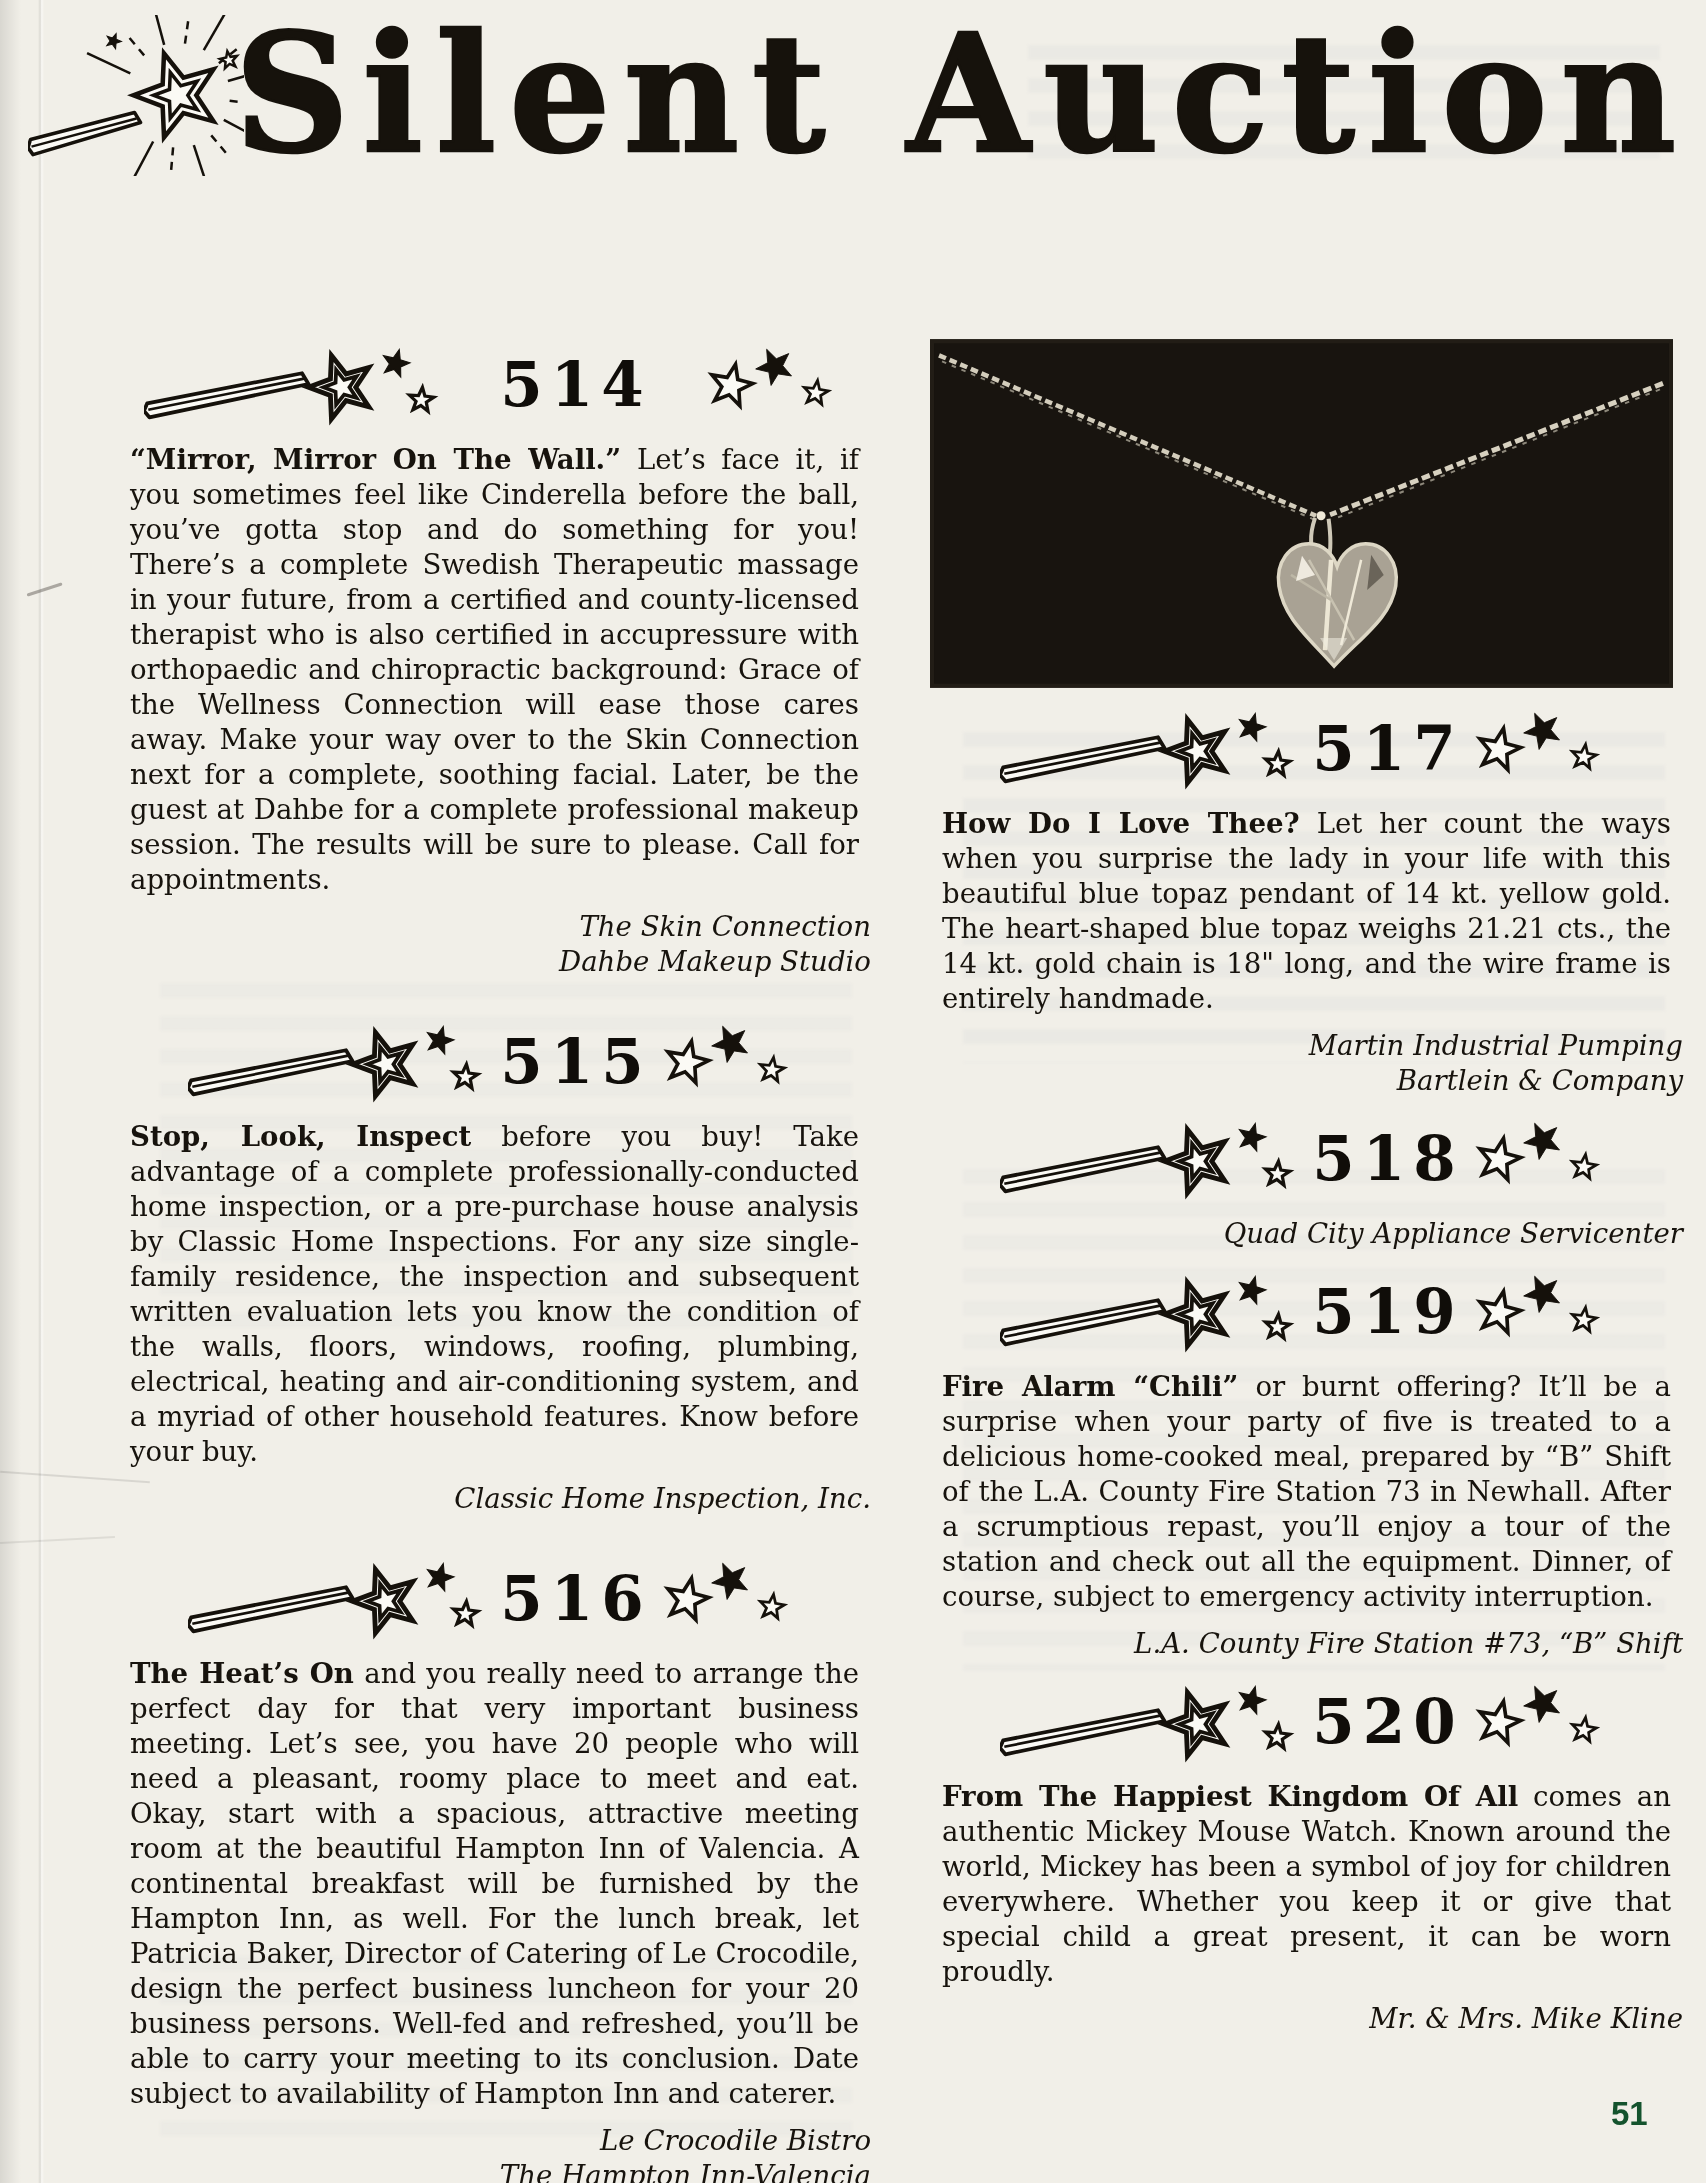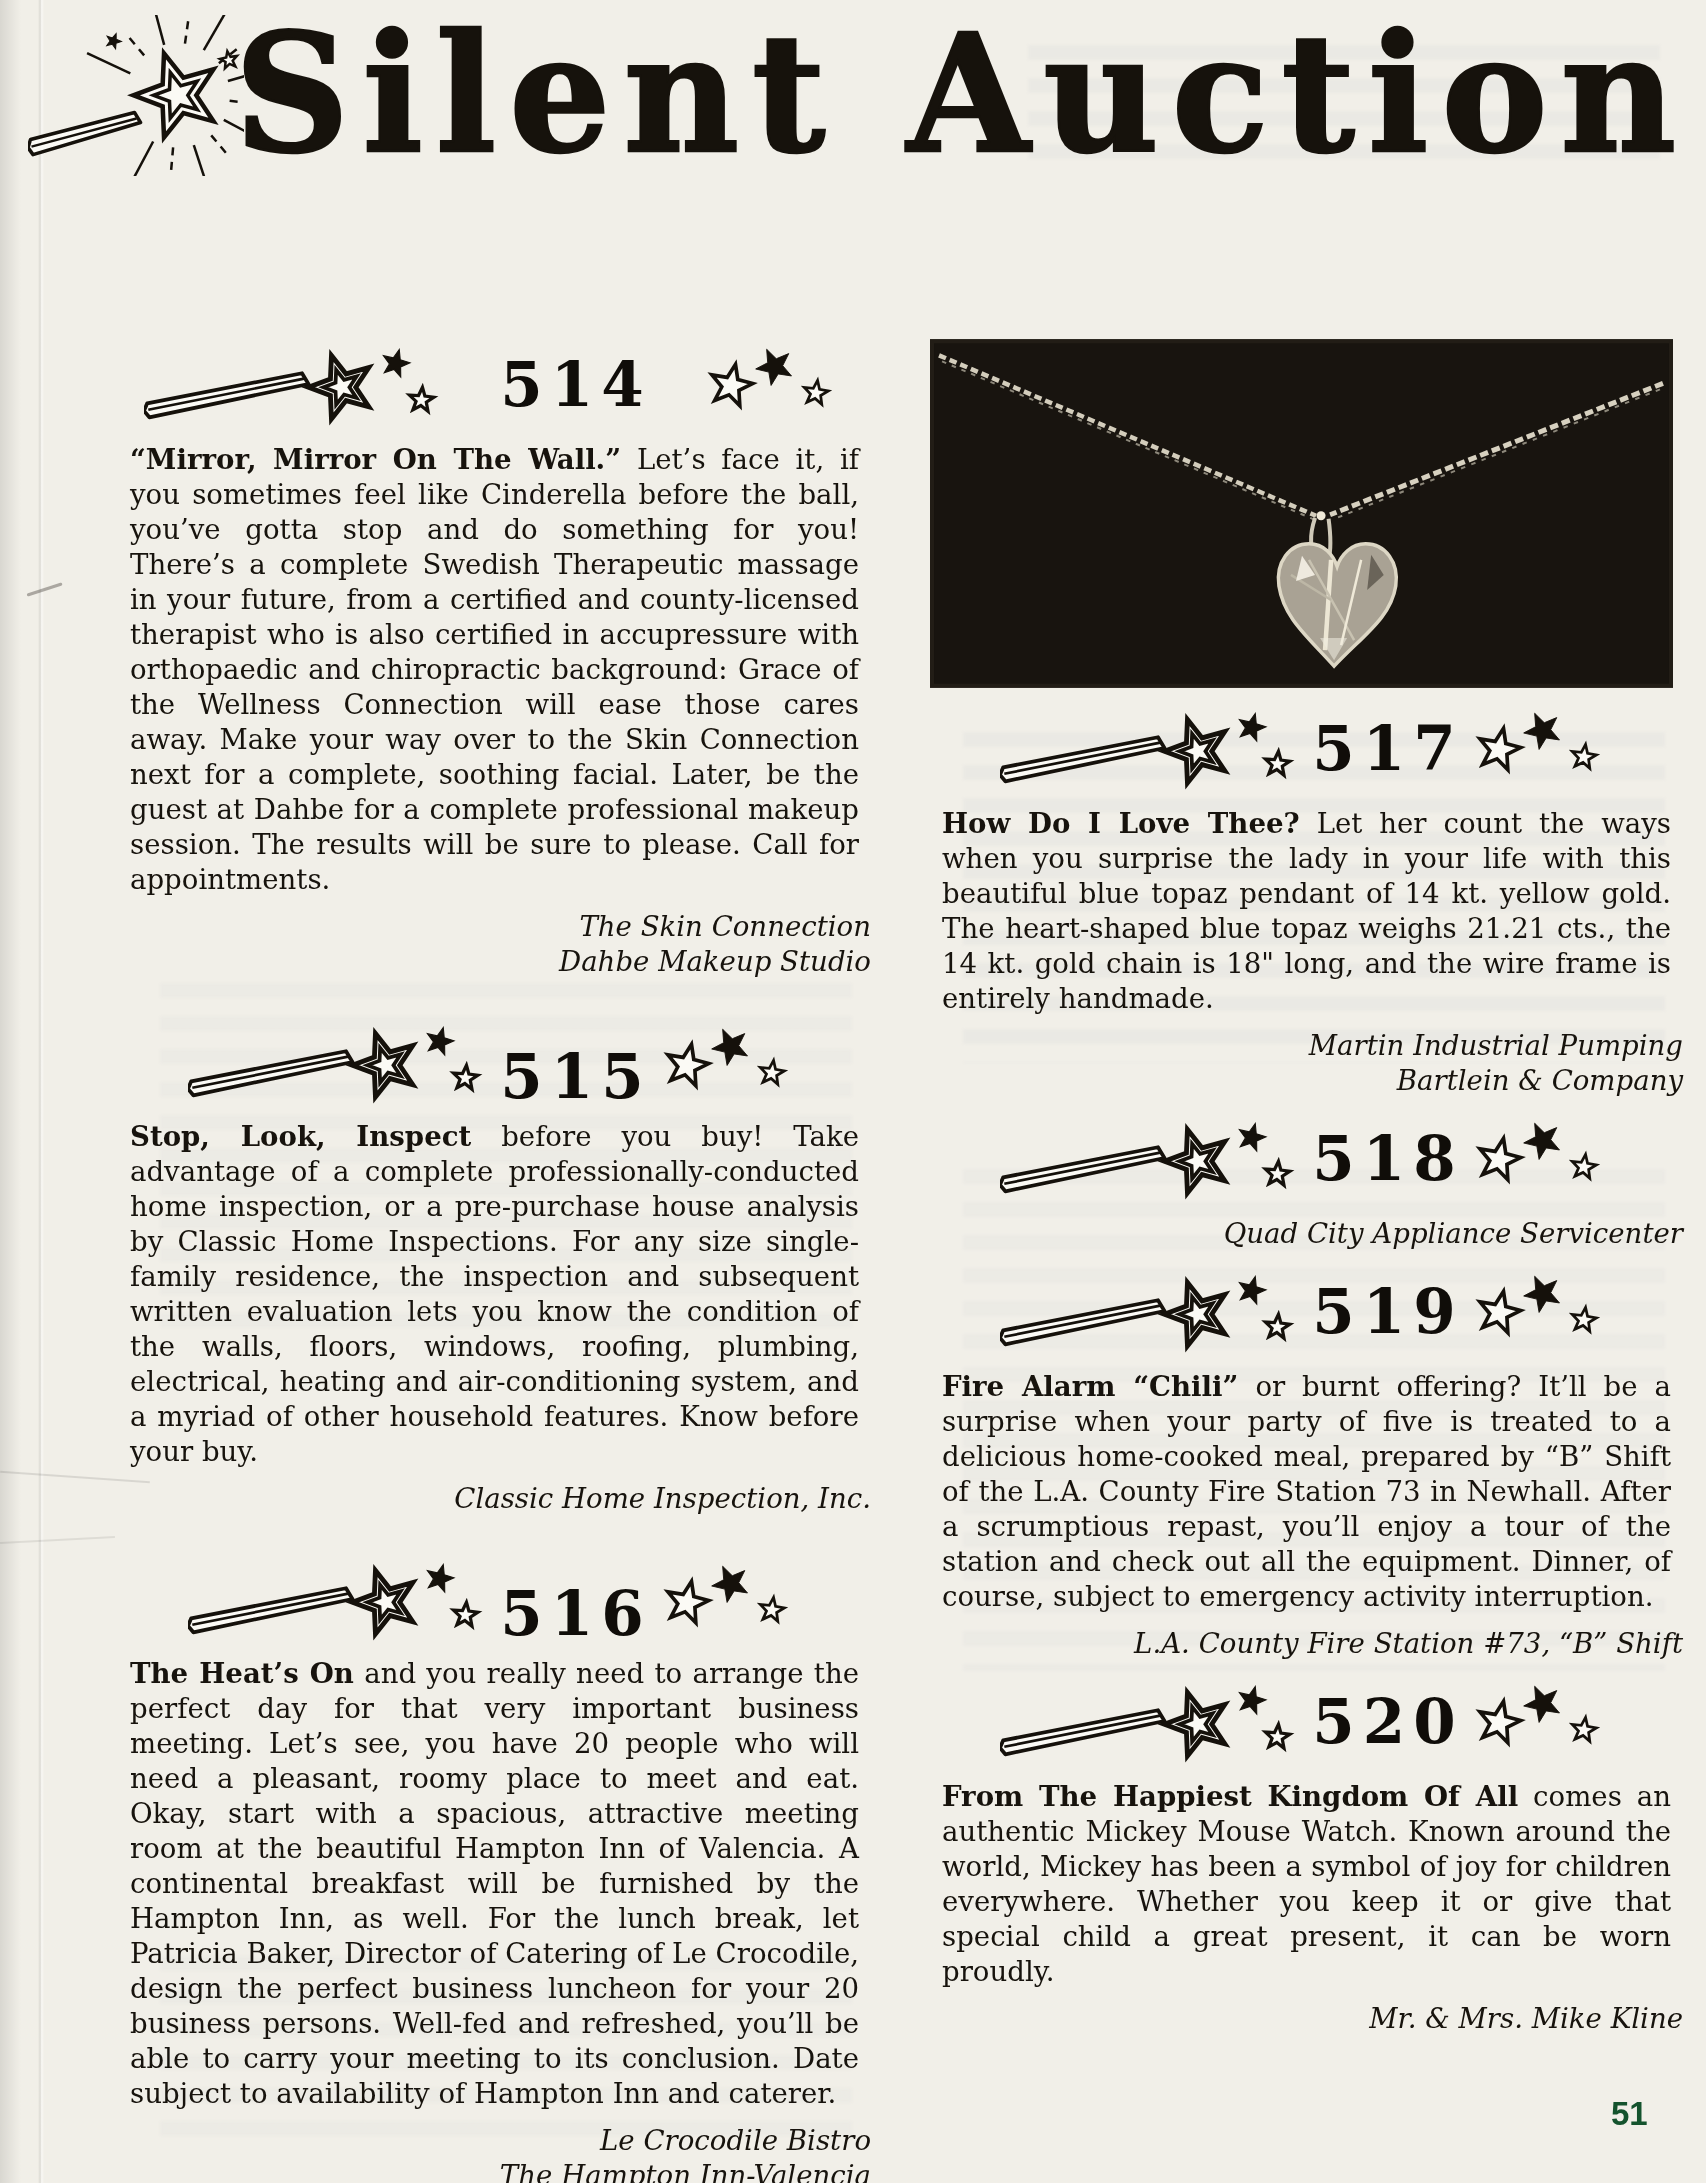--- a/index.html
+++ b/index.html
@@ -37,21 +37,21 @@
 
   
   .col{position:absolute;top:339px;width:753px;z-index:2;}
   .col.left{left:118px;}
   .col.right{left:930px;}
 
   
   .item-header{display:flex;align-items:center;justify-content:center;
     height:91px;margin:15px 0 12px;}
   .item-header.first{margin-top:0;gap:44px;}
-  .col.left .item-header.spacious{margin-top:37px;align-items:flex-end;}
+  .col.left .item-header.spacious{margin-top:37px;}
   .item-header .wand{width:301px;height:88px;flex:none;}
   .item-number{font-size:61px;font-weight:bold;letter-spacing:8px;
     margin:0 3px 0 11px;line-height:1;color:#100d09;}
   .item-header .stars{width:146px;height:85px;flex:none;}
 
   .desc{margin:12px;font-size:27.6px;line-height:35px;text-align:justify;}
   .desc b{font-weight:bold;}
   .credits{margin:8px 0 5px;font-size:27.6px;line-height:35px;
     font-style:italic;text-align:right;}
 

